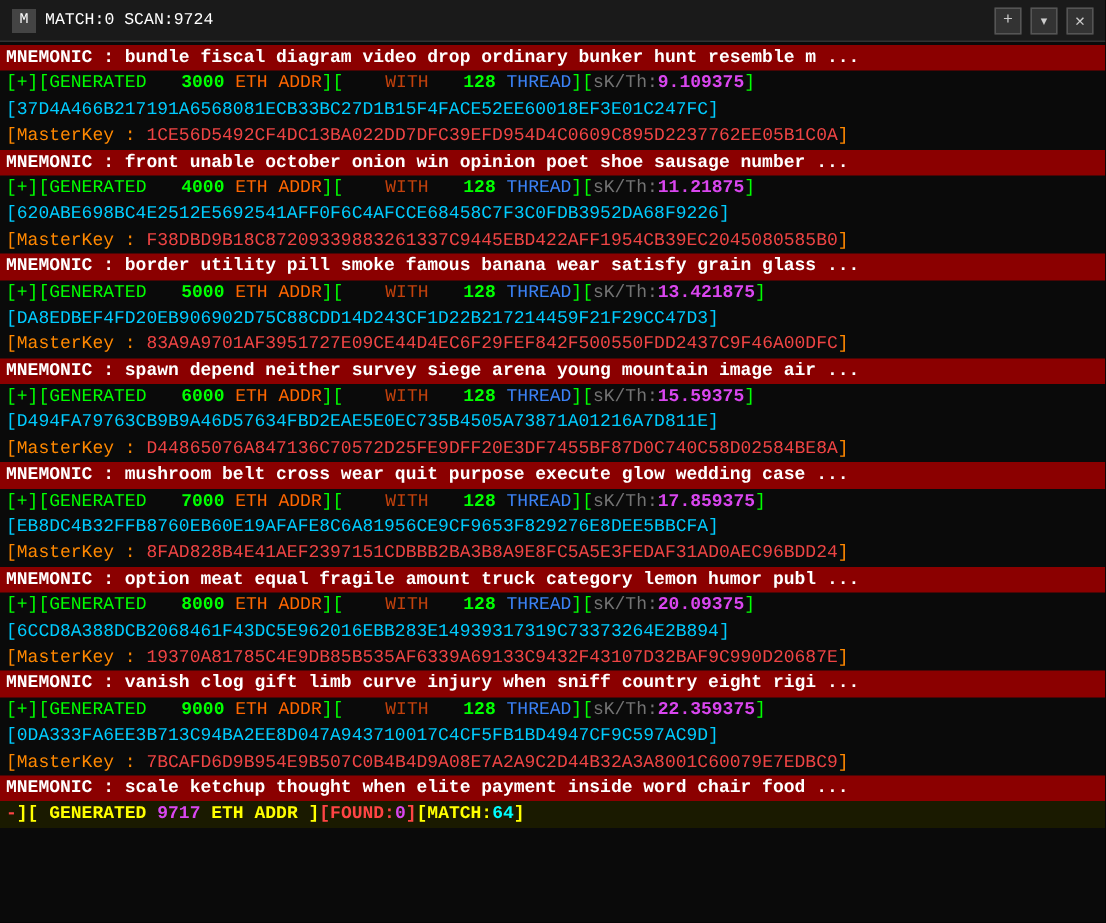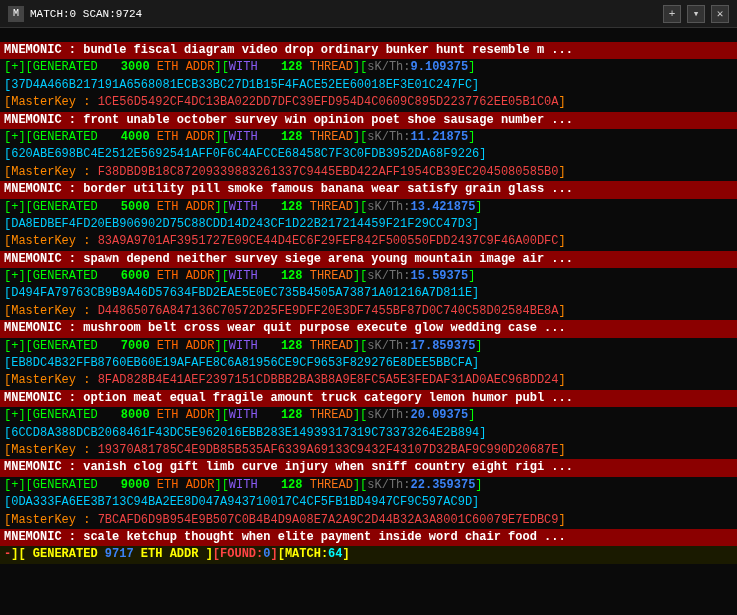--- a/index.html
+++ b/index.html
@@ -42,46 +42,46 @@
       border: 1px solid #555;
       color: #ccc;
       font-size: 11px;
       display: flex; align-items: center; justify-content: center;
       cursor: pointer;
     }
     .content {
       background: #0a0a0a;
       height: calc(615px - 28px);
       overflow: hidden;
-      padding: 14px 0;
+      padding: 2px 0;
     }
     .line {
       padding: 0 4px;
       line-height: 1.45;
       white-space: nowrap;
       overflow: hidden;
     }
     .mnemonic-line {
       background: #8b0000;
       color: #ffffff;
       font-weight: bold;
     }
     .status-line {
       background: #1a1a00;
       color: #ffff00;
       font-weight: bold;
     }
     .gen-label { color: #00ff00; }
     .bracket { color: #00ff00; }
     .eth-label { color: #ff6600; }
-    .with-label { color: #8b5cf6; }
-    .thread-label { color: #f97316; }
+    .with-label { color: #c2410c; margin-left: 28px; }
+    .thread-label { color: #3b82f6; }
     .sk-label { color: #737373; }
     .num-green { color: #00ff00; font-weight: bold; margin-left: 16px; }
-    .num-yellow { color: #3b82f6; font-weight: bold; }
+    .num-yellow { color: #d946ef; font-weight: bold; }
     .addr-hex { color: #00ccff; }
     .mk-label { color: #ff8800; }
     .mk-val { color: #ef4444; }
     .status-neg { color: #ff4444; }
     .found-label { color: #ff4444; }
     .thread-val { color: #00ffff; }
   </style>
 </head>
 <body>
 
@@ -93,21 +93,21 @@
     <div class="title-btn">▾</div>
     <div class="title-btn">✕</div>
   </div>
 </div>
 
 <div class="content" id="content">
     <div class="line mnemonic-line">MNEMONIC : bundle fiscal diagram video drop ordinary bunker hunt resemble m ...</div>
     <div class="line"><span class="bracket">[</span><span class="gen-label">+</span><span class="bracket">]</span><span class="bracket">[</span><span class="gen-label">GENERATED</span> <span class="num-green">3000</span> <span class="eth-label">ETH ADDR</span><span class="bracket">]</span><span class="bracket">[</span><span class="with-label">WITH</span> <span class="num-green">128</span> <span class="thread-label">THREAD</span><span class="bracket">]</span><span class="bracket">[</span><span class="sk-label">sK/Th:</span><span class="num-yellow">9.109375</span><span class="bracket">]</span></div>
     <div class="line"><span class="addr-hex">[37D4A466B217191A6568081ECB33BC27D1B15F4FACE52EE60018EF3E01C247FC]</span></div>
     <div class="line"><span class="mk-label">[MasterKey : </span><span class="mk-val">1CE56D5492CF4DC13BA022DD7DFC39EFD954D4C0609C895D2237762EE05B1C0A</span><span class="mk-label">]</span></div>
-    <div class="line mnemonic-line">MNEMONIC : front unable october survey win opinion poet shoe sausage number ...</div>
+    <div class="line mnemonic-line">MNEMONIC : front unable october onion win opinion poet shoe sausage number ...</div>
     <div class="line"><span class="bracket">[</span><span class="gen-label">+</span><span class="bracket">]</span><span class="bracket">[</span><span class="gen-label">GENERATED</span> <span class="num-green">4000</span> <span class="eth-label">ETH ADDR</span><span class="bracket">]</span><span class="bracket">[</span><span class="with-label">WITH</span> <span class="num-green">128</span> <span class="thread-label">THREAD</span><span class="bracket">]</span><span class="bracket">[</span><span class="sk-label">sK/Th:</span><span class="num-yellow">11.21875</span><span class="bracket">]</span></div>
     <div class="line"><span class="addr-hex">[620ABE698BC4E2512E5692541AFF0F6C4AFCCE68458C7F3C0FDB3952DA68F9226]</span></div>
     <div class="line"><span class="mk-label">[MasterKey : </span><span class="mk-val">F38DBD9B18C87209339883261337C9445EBD422AFF1954CB39EC2045080585B0</span><span class="mk-label">]</span></div>
     <div class="line mnemonic-line">MNEMONIC : border utility pill smoke famous banana wear satisfy grain glass ...</div>
     <div class="line"><span class="bracket">[</span><span class="gen-label">+</span><span class="bracket">]</span><span class="bracket">[</span><span class="gen-label">GENERATED</span> <span class="num-green">5000</span> <span class="eth-label">ETH ADDR</span><span class="bracket">]</span><span class="bracket">[</span><span class="with-label">WITH</span> <span class="num-green">128</span> <span class="thread-label">THREAD</span><span class="bracket">]</span><span class="bracket">[</span><span class="sk-label">sK/Th:</span><span class="num-yellow">13.421875</span><span class="bracket">]</span></div>
     <div class="line"><span class="addr-hex">[DA8EDBEF4FD20EB906902D75C88CDD14D243CF1D22B217214459F21F29CC47D3]</span></div>
     <div class="line"><span class="mk-label">[MasterKey : </span><span class="mk-val">83A9A9701AF3951727E09CE44D4EC6F29FEF842F500550FDD2437C9F46A00DFC</span><span class="mk-label">]</span></div>
     <div class="line mnemonic-line">MNEMONIC : spawn depend neither survey siege arena young mountain image air ...</div>
     <div class="line"><span class="bracket">[</span><span class="gen-label">+</span><span class="bracket">]</span><span class="bracket">[</span><span class="gen-label">GENERATED</span> <span class="num-green">6000</span> <span class="eth-label">ETH ADDR</span><span class="bracket">]</span><span class="bracket">[</span><span class="with-label">WITH</span> <span class="num-green">128</span> <span class="thread-label">THREAD</span><span class="bracket">]</span><span class="bracket">[</span><span class="sk-label">sK/Th:</span><span class="num-yellow">15.59375</span><span class="bracket">]</span></div>
     <div class="line"><span class="addr-hex">[D494FA79763CB9B9A46D57634FBD2EAE5E0EC735B4505A73871A01216A7D811E]</span></div>

